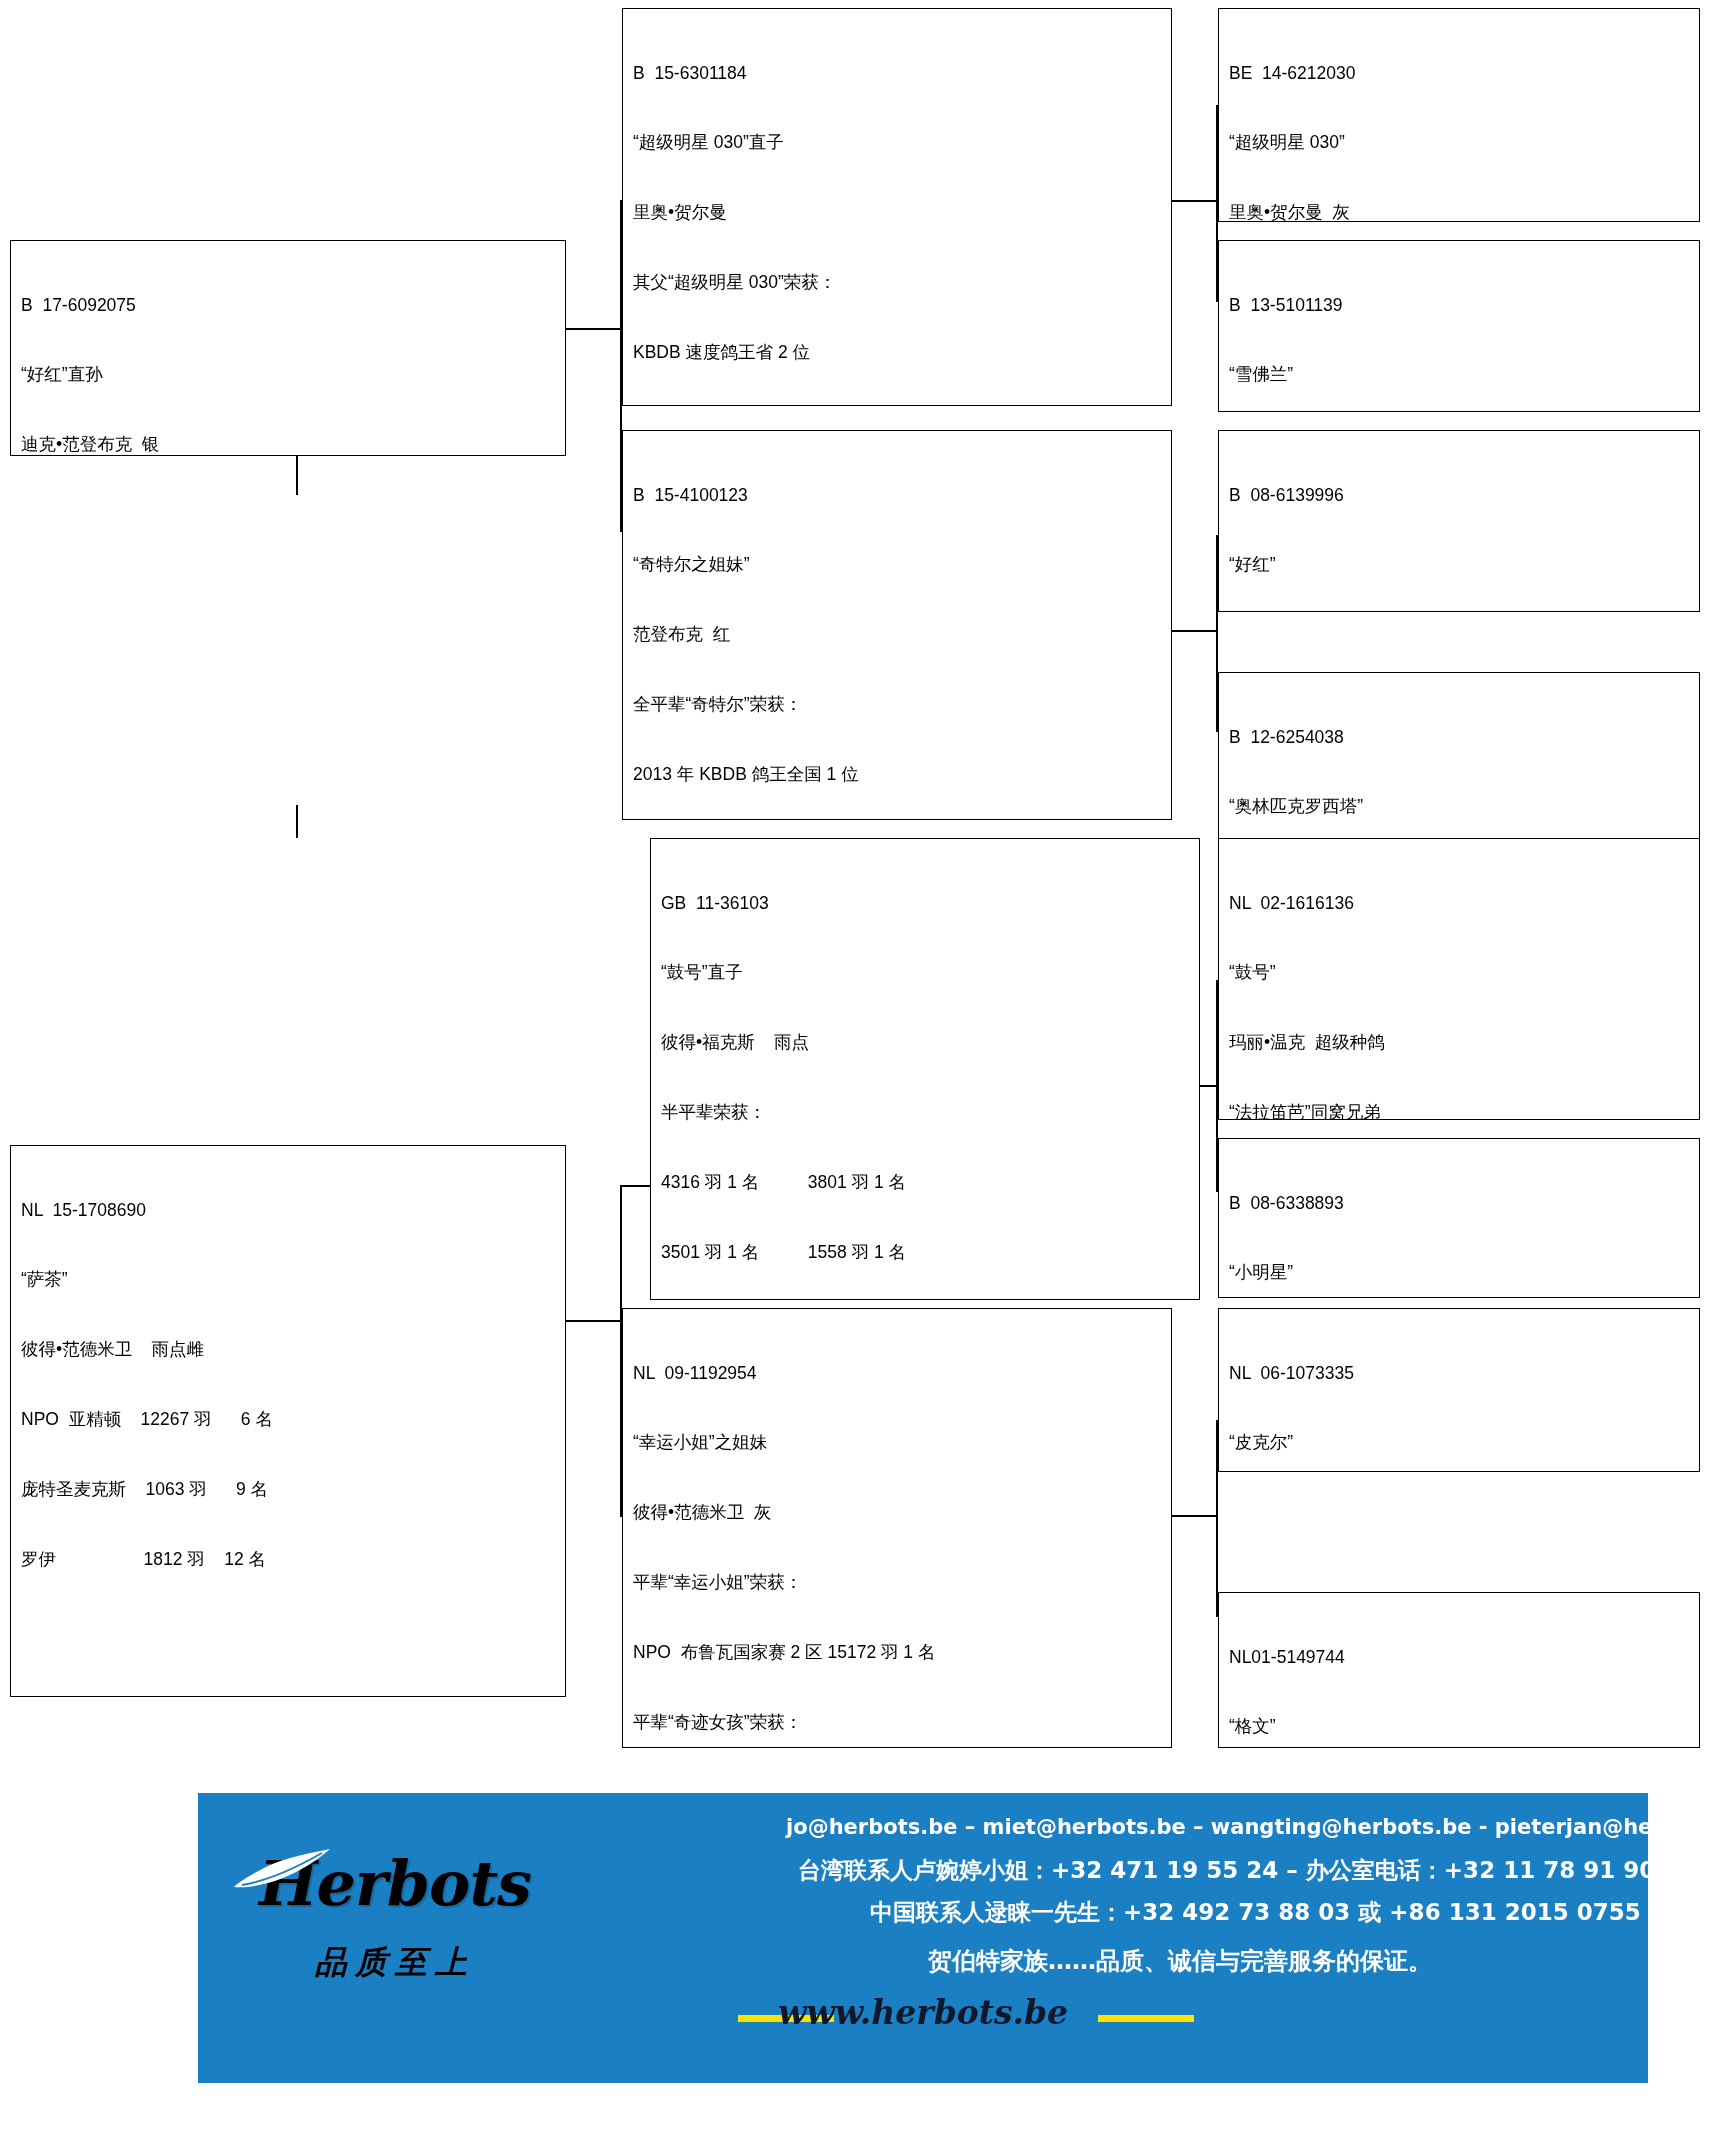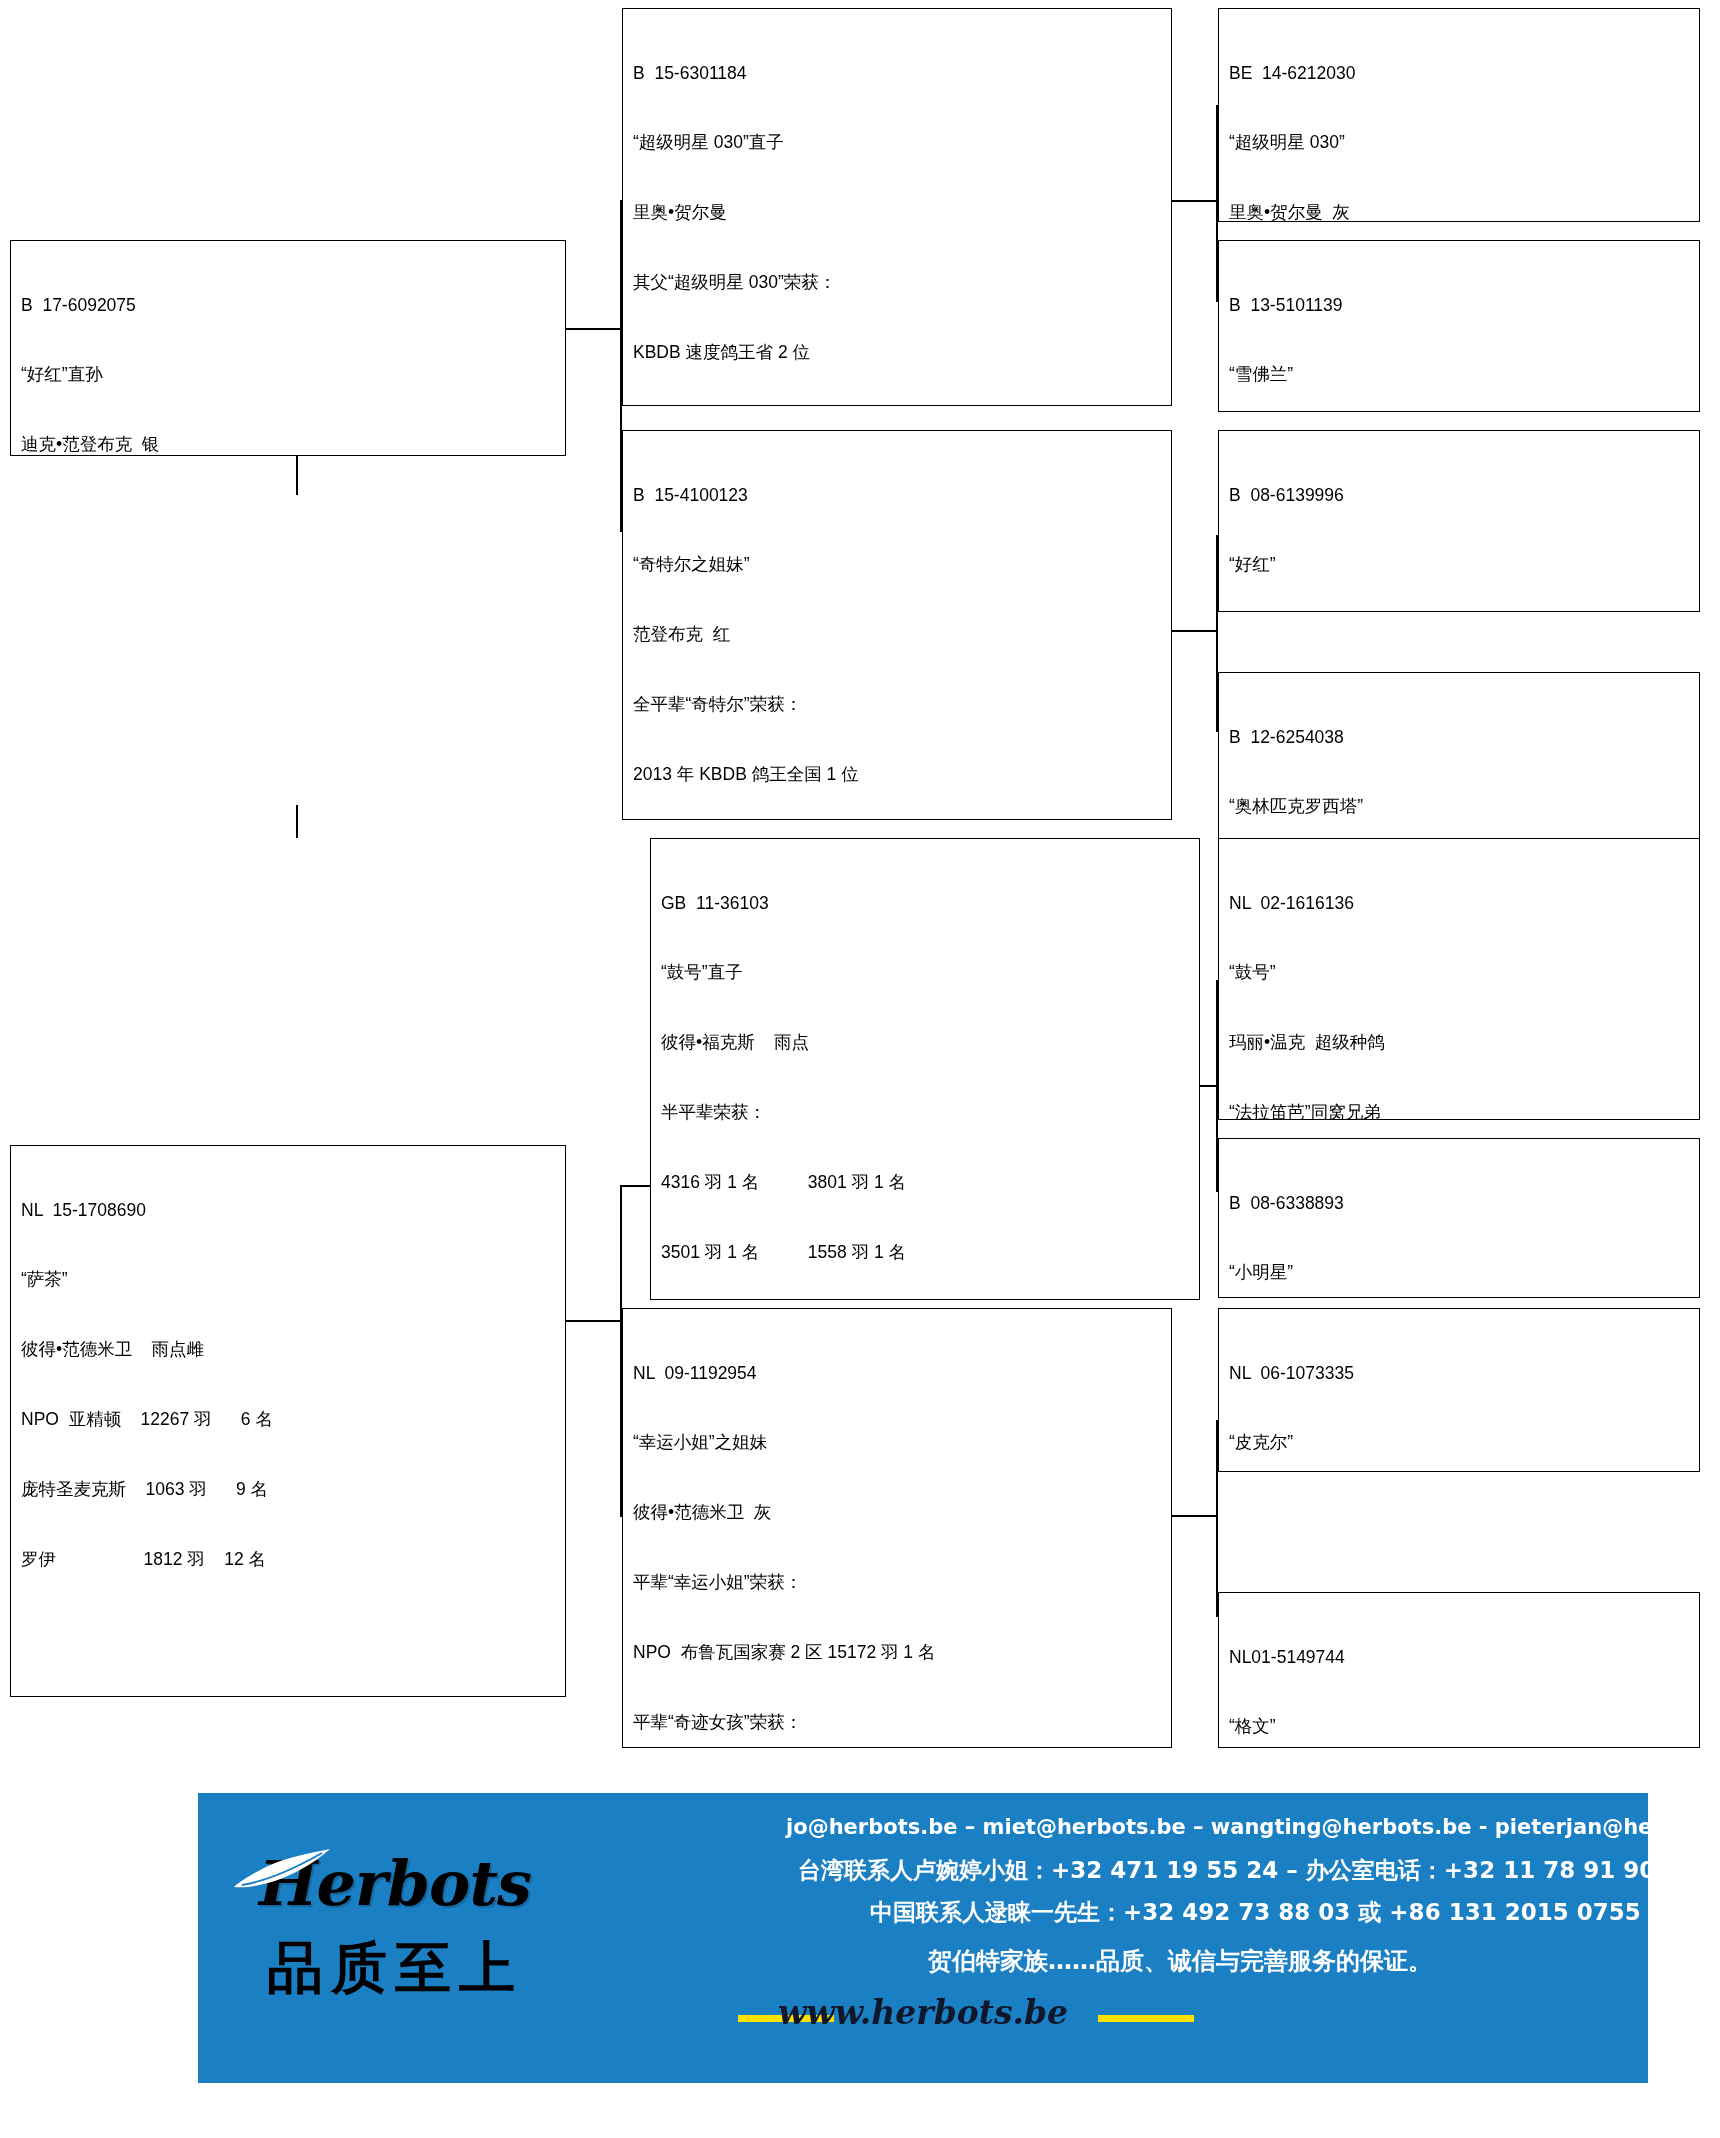--- a/index.html
+++ b/index.html
@@ -52,25 +52,26 @@
     font-size:62px;
     letter-spacing:-1px;
     line-height:1;
     margin-top:36px;
     text-shadow:2px 2px 0 rgba(0,0,0,.18);
   }
   #logo .feather{
     position:absolute;left:6px;top:22px;width:120px;height:60px;
   }
   #logo .slogan{
-    font-size:56px;
+    font-size:32px;
     font-weight:bold;
     letter-spacing:8px;
-    margin-top:16px;
+    margin-top:26px;
     font-family:"DejaVu Sans",sans-serif;
+    font-style:italic;
   }
   #banner .line{
     position:absolute;
     color:#fff;
     font-weight:bold;
     font-family:"DejaVu Sans",sans-serif;
     white-space:nowrap;
   }
   #b1{left:588px;top:22px;font-size:21px;}
   #b2{left:600px;top:62px;font-size:23px;text-align:center;}

